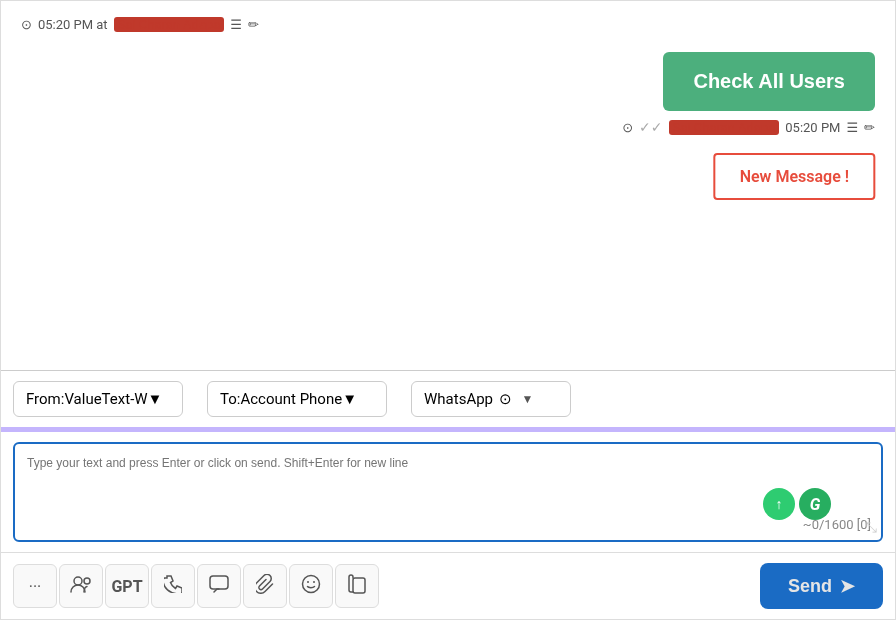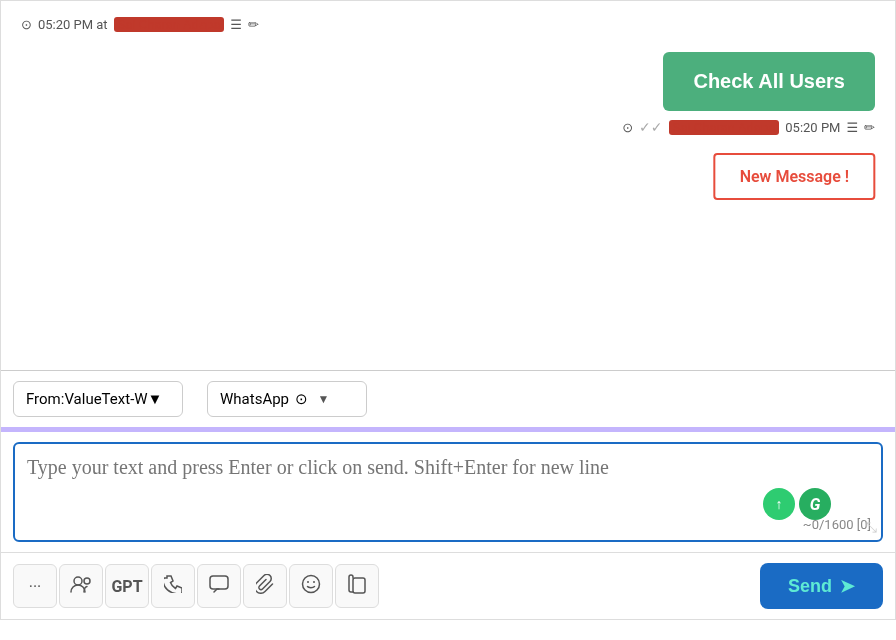--- a/index.html
+++ b/index.html
@@ -162,25 +162,25 @@
       padding: 12px;
       position: relative;
       min-height: 100px;
     }
 
     .text-input-wrapper textarea {
       width: 100%;
       border: none;
       outline: none;
       resize: none;
-      font-size: 20px;
+      font-size: 12px;
       color: #b91c1c;
       background: transparent;
       height: 60px;
-      font-family: Liberation Serif, serif;
+      font-family: Liberation Sans, sans-serif;
     }
 
     .char-count {
       position: absolute;
       bottom: 8px;
       right: 10px;
       font-size: 13px;
       color: #888;
     }
 
@@ -252,21 +252,21 @@
       border: 1px solid #ddd;
       border-radius: 6px;
       background: #f9f9f9;
       cursor: pointer;
       font-size: 16px;
       color: #555;
     }
 
     .send-btn {
       background: #1a6bc4;
-      color: #5eead4;
+      color: #e5e5e5;
       border: none;
       border-radius: 8px;
       padding: 12px 28px;
       font-size: 18px;
       font-weight: 600;
       cursor: pointer;
       display: flex;
       align-items: center;
       gap: 8px;
     }
@@ -309,20 +309,23 @@
         <span class="new-message-text">New Message !</span>
       </div>
     </div>
 
   </div>
 
   <div class="toolbar-row">
     <div class="toolbar-select from-select">
       <span>From:ValueText-W▼</span>
     </div>
+    <div class="toolbar-select to-select">
+      <span>To:Account Phone▼</span>
+    </div>
     <div class="toolbar-select channel-select">
       <span>WhatsApp</span>
       <span style="font-size:15px;">⊙</span>
       <span class="arrow">▼</span>
     </div>
   </div>
 
   <div class="text-input-area">
     <div class="text-input-wrapper">
       <textarea placeholder="Type your text and press Enter or click on send. Shift+Enter for new line" style=""></textarea>

